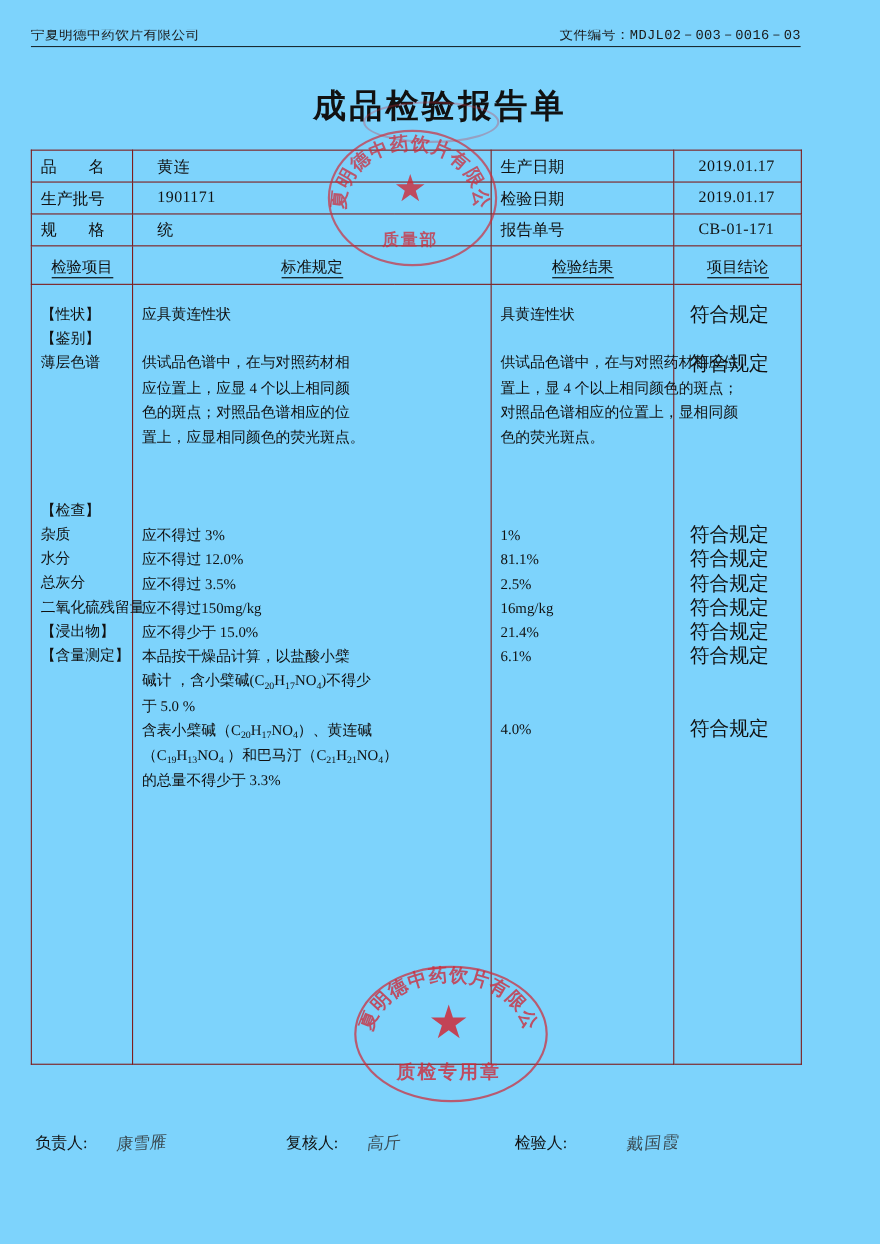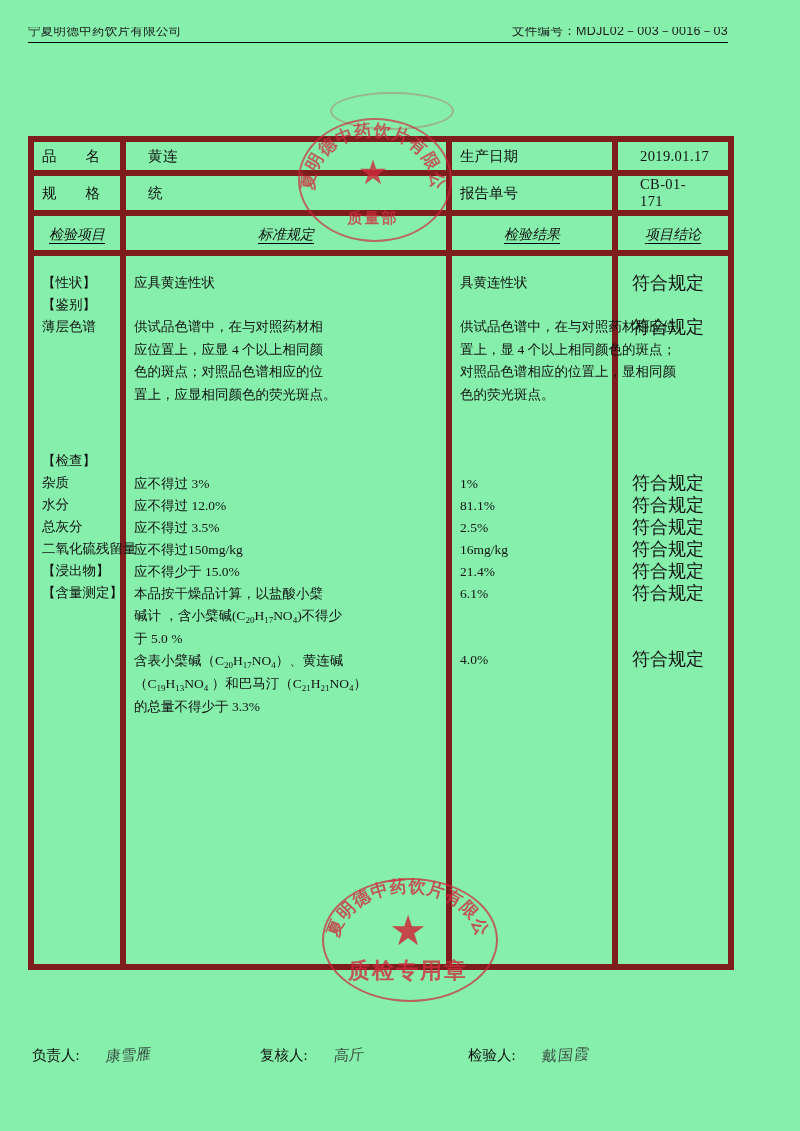--- a/index.html
+++ b/index.html
@@ -9,21 +9,21 @@
   }
   body {
     font-family: "Liberation Serif", "DejaVu Serif", serif;
     color: #111;
   }
   .page {
     position: relative;
     width: 800px;
     height: 1131px;
     margin: 0 auto;
-    background: #86efac;
+    background: #7dd3fc;
     overflow: hidden;
   }
 
   
   .top-header {
     position: absolute;
     left: 28px;
     top: 18px;
     width: 700px;
     height: 22px;
@@ -31,21 +31,21 @@
     justify-content: space-between;
     align-items: flex-end;
     font-size: 12.5px;
     letter-spacing: .3px;
     color: #1a1a1a;
     border-bottom: 1.6px solid #000;
     padding-bottom: 2px;
     
     clip-path: inset(9px 0 0 0);
   }
-  .top-header .doc-no { font-family: Liberation Sans, sans-serif; margin-top: 36px; }
+  .top-header .doc-no { font-family: Liberation Mono, monospace; margin-top: 36px; }
 
   
   .doc-title {
     position: absolute;
     left: 0;
     top: 76px;
     width: 800px;
     text-align: center;
     font-size: 30px;
     font-weight: bold;
@@ -56,21 +56,21 @@
   
   table.main {
     position: absolute;
     left: 28px;
     top: 136px;
     width: 700px;
     border-collapse: collapse;
     table-layout: fixed;
   }
   table.main td {
-    border: 6px solid #7f1d1d;
+    border: 1px solid #7f1d1d;
     padding: 0;
     vertical-align: top;
   }
 
   
   .id-label {
     height: 28px;
     font-size: 14.5px;
     padding: 0 8px !important;
     vertical-align: middle !important;
@@ -93,21 +93,20 @@
   .col-head {
     text-align: center;
     font-size: 14px;
     height: 30px;
     vertical-align: middle !important;
     padding-top: 4px !important;
   }
   .col-head span {
     border-bottom: 1px solid #000;
     padding-bottom: 1px;
-    font-style: italic;
   }
 
   
   .body-cell {
     height: 700px;
     font-size: 13.5px;
     line-height: 22px;
     padding: 8px 8px 0 8px !important;
   }
   .body-cell .line { white-space: nowrap; }
@@ -138,35 +137,34 @@
     top: 1030px;
     width: 700px;
     height: 40px;
     font-size: 14.5px;
   }
   .sign-item {
     position: absolute;
     top: 0;
     display: flex;
     align-items: flex-start;
-    margin-top: 16px;
   }
   .sign-item .lbl { white-space: nowrap; }
   .sign-item .sig {
     margin-left: 26px;
     font-family: "DejaVu Serif", serif;
     font-size: 15px;
     color: #2b2b2b;
     transform: skewX(-9deg) rotate(-3deg);
     opacity: .82;
     white-space: nowrap;
   }
   .sign-a { left: 4px; }
   .sign-b { left: 232px; }
-  .sign-c { left: 440px; }
+  .sign-c { left: 440px; gap: 28px; }
   .sign-c .sig { letter-spacing: 1px; }
 
   
   .stamp {
     position: absolute;
     pointer-events: none;
     color: #cf2b3a;
   }
   .stamp .ring {
     position: absolute;
@@ -185,21 +183,21 @@
     font-size: 42px;
     line-height: 1;
     opacity: .85;
   }
   .stamp .bottom-text {
     position: absolute;
     left: 0;
     bottom: 10%;
     width: 100%;
     text-align: center;
-    font-size: 22px;
+    font-size: 17px;
     font-weight: bold;
     letter-spacing: 2px;
     opacity: .8;
   }
   .stamp .arc {
     position: absolute;
     left: 0; top: 0;
     width: 100%; height: 100%;
   }
   .stamp .arc text {
@@ -239,38 +237,49 @@
 </head>
 <body>
 
 <div class="page">
 
   <div class="top-header">
     <span>宁夏明德中药饮片有限公司</span>
     <span class="doc-no">文件编号：MDJL02－003－0016－03</span>
   </div>
 
+  <div class="doc-title">成品检验报告单</div>
 
   <table class="main">
     <colgroup>
       <col style="width:92px">
       <col style="width:238px">
       <col style="width:88px">
       <col style="width:166px">
       <col style="width:116px">
     </colgroup>
 
     <tbody>
         <tr>
       <td class="id-label">
         <span class="spread">品　　名</span>
       </td>
       <td class="id-value" colspan="2">黄连</td>
       <td class="id-label">
         <span>生产日期</span>
+      </td>
+      <td class="id-value">2019.01.17</td>
+    </tr>
+    <tr>
+      <td class="id-label">
+        <span>生产批号</span>
+      </td>
+      <td class="id-value" colspan="2">1901171</td>
+      <td class="id-label">
+        <span>检验日期</span>
       </td>
       <td class="id-value">2019.01.17</td>
     </tr>
     <tr>
       <td class="id-label">
         <span class="spread">规　　格</span>
       </td>
       <td class="id-value" colspan="2">统</td>
       <td class="id-label">
         <span>报告单号</span>

